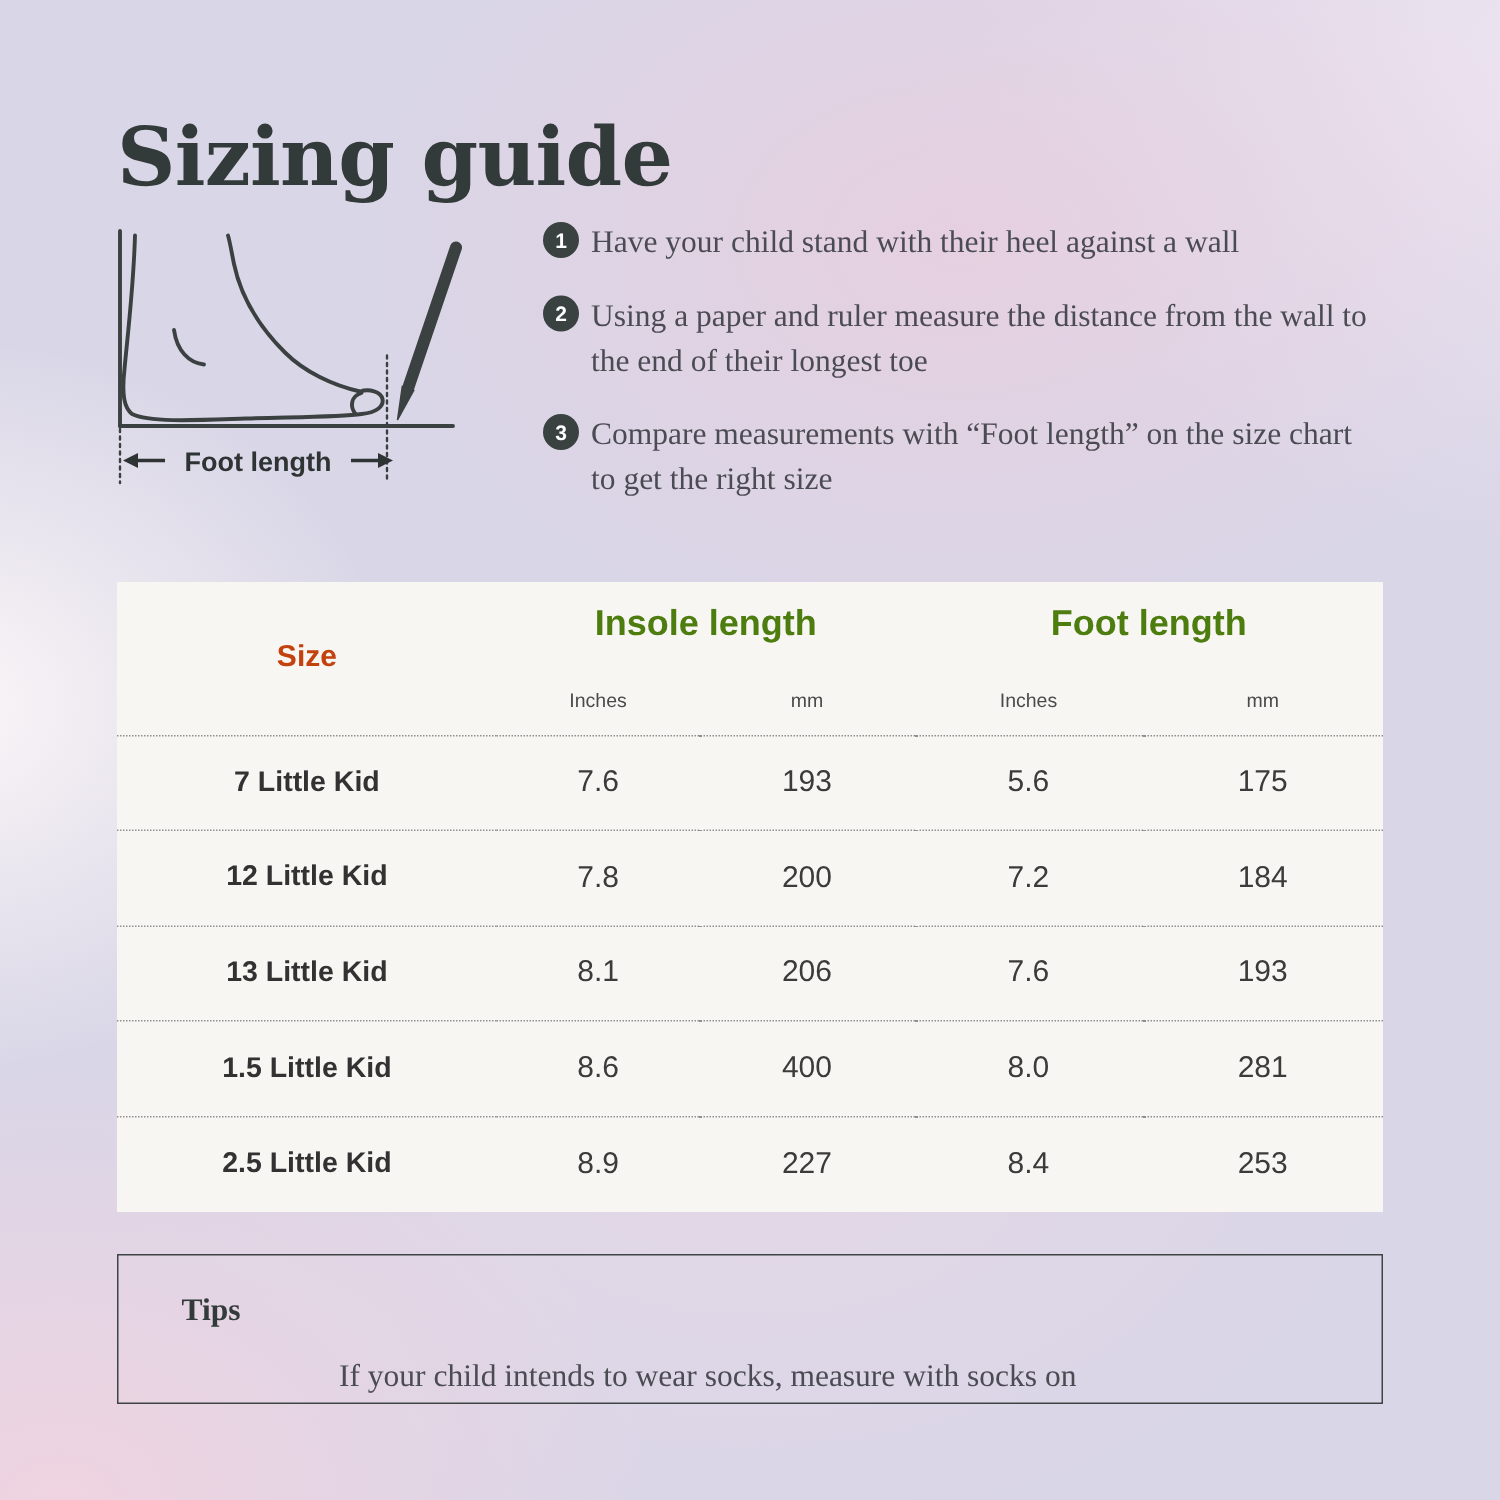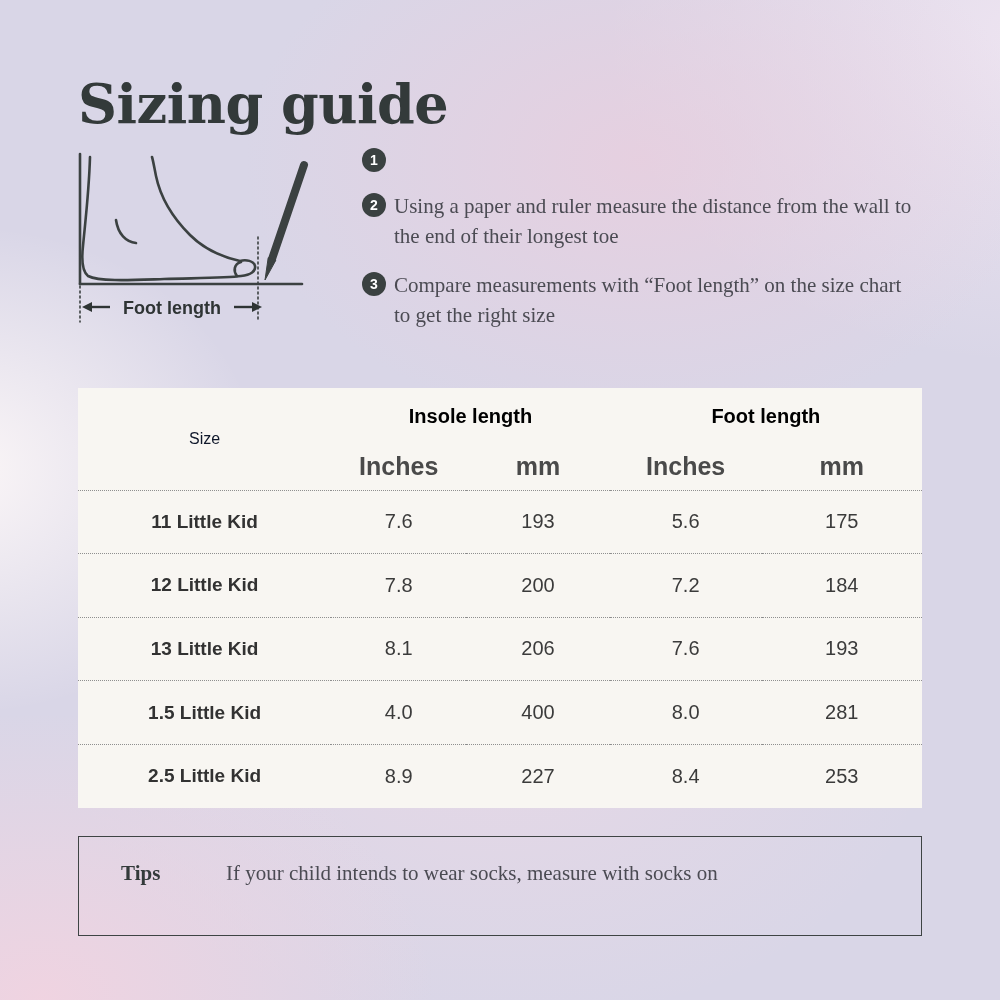--- a/index.html
+++ b/index.html
@@ -63,23 +63,23 @@
     left: 78px; top: 388px;
     width: 844px; height: 420px;
     background: #f8f6f2;
   }
   table.chart {
     width: 100%; height: 100%;
     border-collapse: collapse;
     table-layout: fixed;
   }
   table.chart th, table.chart td { text-align: center; vertical-align: middle; padding: 0; }
-  .th-group { font-size: 20px; font-weight: bold; color: #000000; height: 56px; }
-  .th-size  { font-size: 16px; font-weight: normal; color: #0f172a; }
-  .th-sub   { font-size: 25px; font-weight: bold; color: #4a4a4a; height: 46px; }
+  .th-group { font-size: 24px; font-weight: bold; color: #4d7c0f; height: 56px; }
+  .th-size  { font-size: 20px; font-weight: bold; color: #c2410c; }
+  .th-sub   { font-size: 13px; font-weight: normal; color: #4a4a4a; height: 46px; }
   tbody tr { border-top: 1px dotted #8f8f8f; height: 63px; }
   td.size-cell { font-size: 19px; font-weight: bold; color: #323232; }
   td.num-cell  { font-size: 20px; color: #3b3b3b; }
 
   .tips-box {
     position: absolute;
     left: 78px; top: 836px;
     width: 844px; height: 100px;
     border: 1.6px solid #3e4444;
     display: flex;
@@ -93,20 +93,21 @@
     font-weight: bold;
     font-size: 21px;
     line-height: 32px;
     color: #333a3a;
   }
   .tips-text {
     font-family: "Liberation Serif", serif;
     font-size: 21px;
     line-height: 32px;
     color: #4b4b53;
+    margin-top: 44px;
   }
 </style>
 </head>
 <body>
 
 <div class="canvas">
 
   <h1 class="page-title">Sizing guide</h1>
 
   <svg class="diagram" width="235" height="175" viewBox="0 0 235 175">
@@ -128,20 +129,21 @@
       <polygon points="6,155 16,150 16,160" stroke-width="0"></polygon>
       <line x1="158" y1="155" x2="180" y2="155" stroke-width="2.4"></line>
       <polygon points="186,155 176,150 176,160" stroke-width="0"></polygon>
     </g>
     <text x="96" y="162" text-anchor="middle" fill="#2e3434" font-family="Liberation Sans, sans-serif" font-size="18" font-weight="bold">Foot length</text>
   </svg>
 
   <div class="instructions">
     <div class="instruction">
       <div class="badge">1</div>
+      <div class="instruction-text">Have your child stand with their heel against a wall</div>
     </div>
     <div class="instruction">
       <div class="badge">2</div>
       <div class="instruction-text">Using a paper and ruler measure the distance from the wall to the end of their longest toe</div>
     </div>
     <div class="instruction">
       <div class="badge">3</div>
       <div class="instruction-text">Compare measurements with “Foot length” on the size chart to get the right size</div>
     </div>
   </div>
@@ -163,21 +165,21 @@
         </tr>
         <tr>
           <th class="th-sub">Inches</th>
           <th class="th-sub">mm</th>
           <th class="th-sub">Inches</th>
           <th class="th-sub">mm</th>
         </tr>
       </thead>
       <tbody>
         <tr>
-          <td class="size-cell">11 Little Kid</td>
+          <td class="size-cell">7 Little Kid</td>
           <td class="num-cell">7.6</td>
           <td class="num-cell">193</td>
           <td class="num-cell">5.6</td>
           <td class="num-cell">175</td>
         </tr>
         <tr>
           <td class="size-cell">12 Little Kid</td>
           <td class="num-cell">7.8</td>
           <td class="num-cell">200</td>
           <td class="num-cell">7.2</td>
@@ -185,21 +187,21 @@
         </tr>
         <tr>
           <td class="size-cell">13 Little Kid</td>
           <td class="num-cell">8.1</td>
           <td class="num-cell">206</td>
           <td class="num-cell">7.6</td>
           <td class="num-cell">193</td>
         </tr>
         <tr>
           <td class="size-cell">1.5 Little Kid</td>
-          <td class="num-cell">4.0</td>
+          <td class="num-cell">8.6</td>
           <td class="num-cell">400</td>
           <td class="num-cell">8.0</td>
           <td class="num-cell">281</td>
         </tr>
         <tr>
           <td class="size-cell">2.5 Little Kid</td>
           <td class="num-cell">8.9</td>
           <td class="num-cell">227</td>
           <td class="num-cell">8.4</td>
           <td class="num-cell">253</td>

